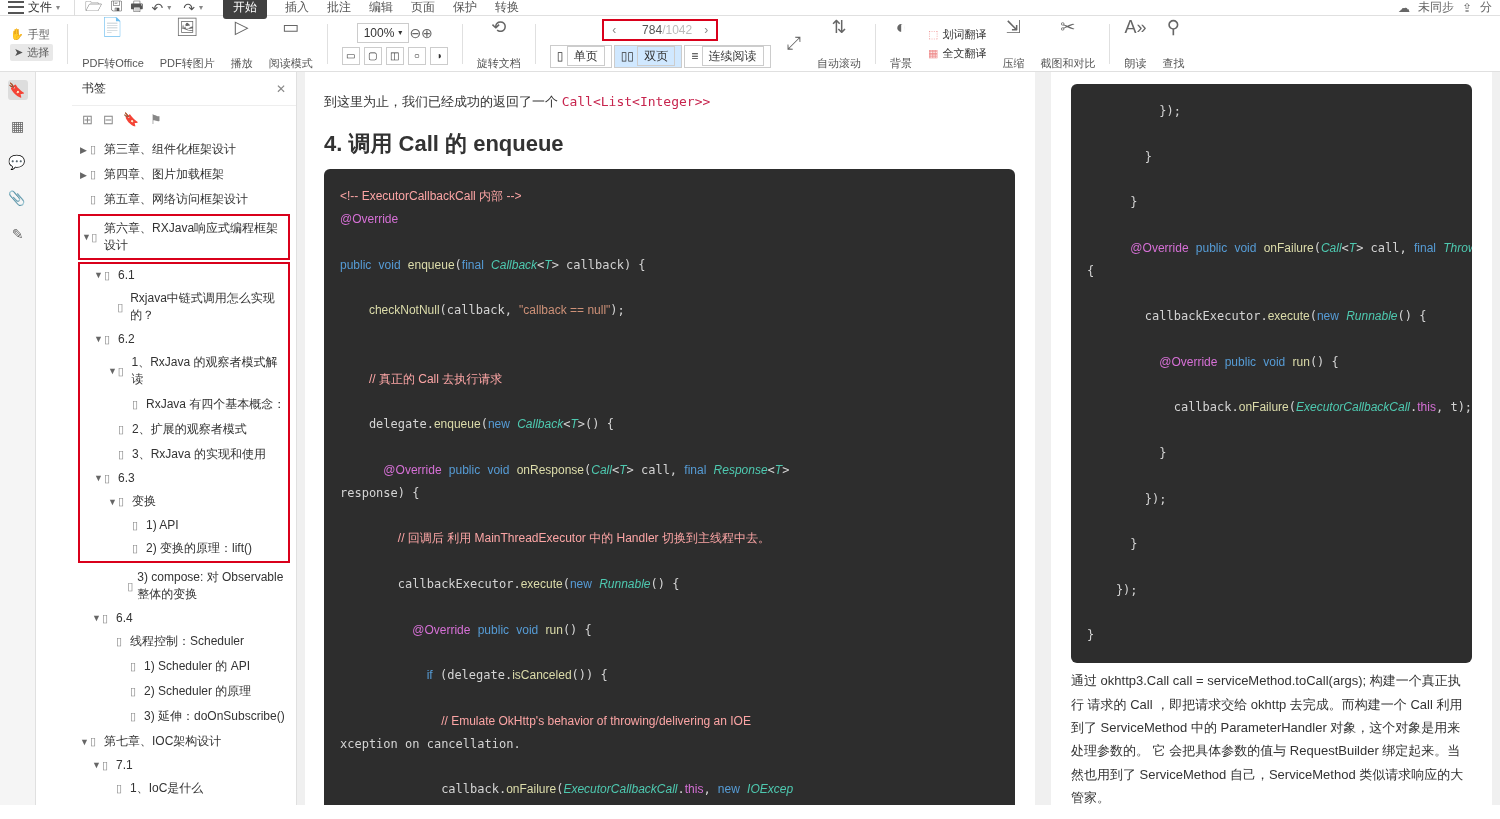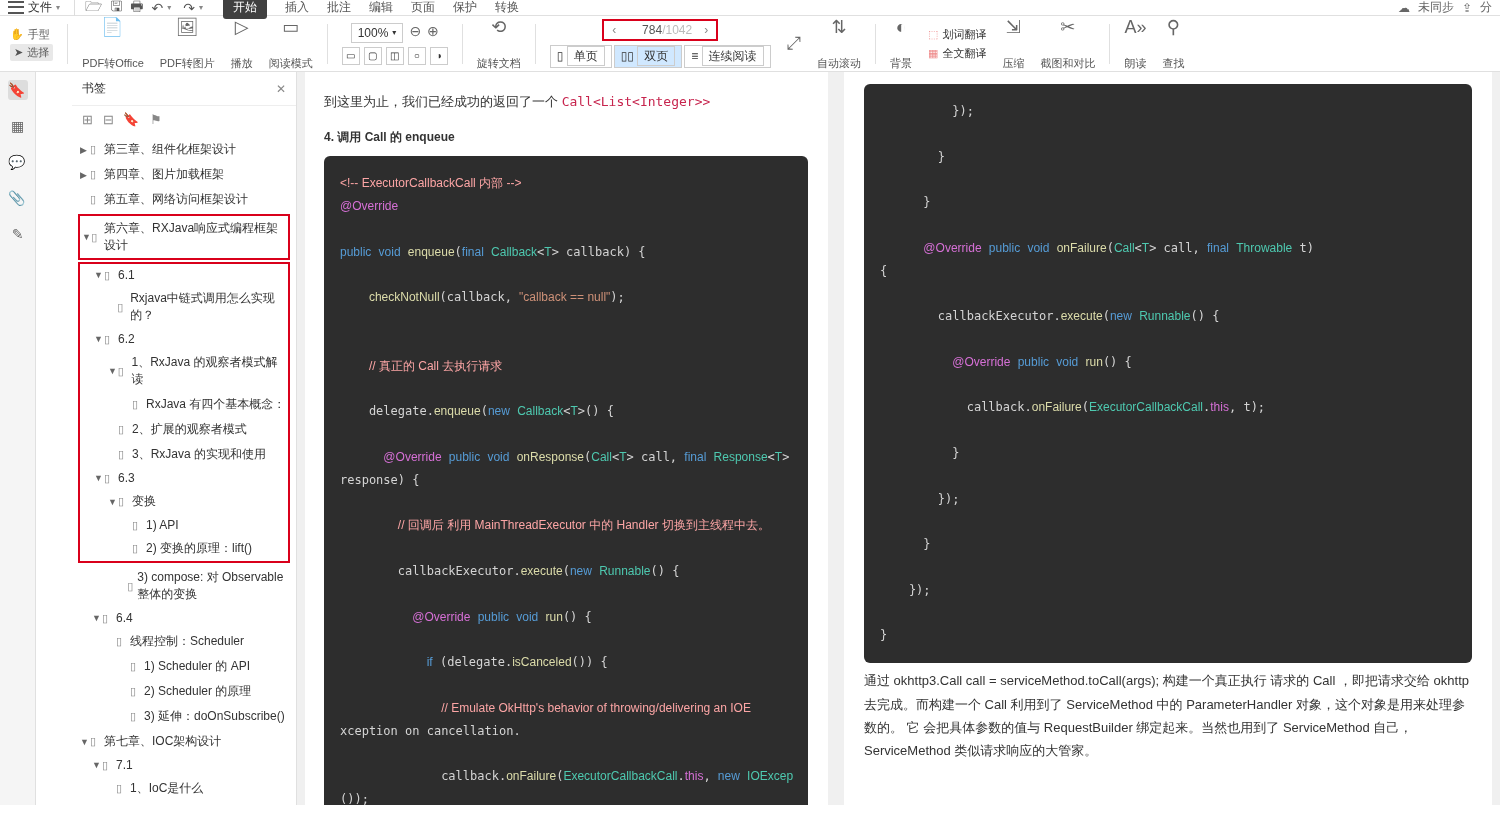--- a/index.html
+++ b/index.html
@@ -47,29 +47,29 @@
 .bk-item { display: flex; align-items: center; padding: 4px 2px; cursor: pointer; color: #333; }
 .bk-item .arrow { width: 10px; font-size: 9px; color: #666; }
 .bk-item .bicon { width: 14px; color: #888; font-size: 11px; }
 .red-box { border: 2px solid #d9001b; margin: 2px 0; }
 .pad-1 { padding-left: 14px; }
 .pad-2 { padding-left: 28px; }
 .pad-3 { padding-left: 42px; }
 
 .content { flex: 1; display: flex; background: #f0f0f0; overflow: hidden; }
 .page { background: #fff; margin: 0 8px; padding: 12px 20px; overflow-y: auto; }
-.page-left { width: 523px; padding-left: 19px; }
+.page-left { width: 730px; padding-left: 19px; }
 .page-right { flex: 1; }
 .doc-text { font-size: 13px; color: #333; line-height: 1.8; margin: 6px 0; }
-.doc-heading { font-size: 12px; font-weight: bold; margin: 16px 0 10px; }
+.doc-heading { font-size: 22px; font-weight: bold; margin: 16px 0 10px; }
 .code-inline { font-family: Consolas, monospace; color: #c7254e; }
 .code-block { background: #2d2d2d; border-radius: 6px; padding: 16px; font-family: Consolas, monospace; font-size: 12px; line-height: 1.9; color: #d4d4d4; white-space: pre; overflow-x: hidden; }
 .c-comment { color: #fca5a5; }
 .c-key { color: #569cd6; }
-.c-type { color: #4ec9b0; }
+.c-type { color: #4ec9b0; font-style: italic; }
 .c-method { color: #dcdcaa; }
 .c-str { color: #ce9178; }
 .c-pink { color: #d670d6; }
 .c-this { color: #d670d6; }
 .faded-orange { color: #e88; }
 </style>
 </head>
 <body>
 
 <div class="menubar">
@@ -128,21 +128,21 @@
   <div class="tool-group">
       <div class="ticon">▷</div>
       <div class="tlabel">播放</div>
     </div>
   <div class="tool-group">
       <div class="ticon">▭</div>
       <div class="tlabel">阅读模式</div>
     </div>
   <div class="tool-sep"></div>
   <div class="tool-group">
-    <div style="display:flex;align-items:flex-start;gap:6px">
+    <div style="display:flex;align-items:center;gap:0">
       <div class="zoom-box">
           <span>100%</span>
           <span style="font-size:8px">▾</span>
         </div>
       <span style="font-size:14px;color:#666">⊖</span>
       <span style="font-size:14px;color:#666">⊕</span>
     </div>
     <div class="icon-row" style="margin-top:4px">
       <span>▭</span>
       <span>▢</span>

